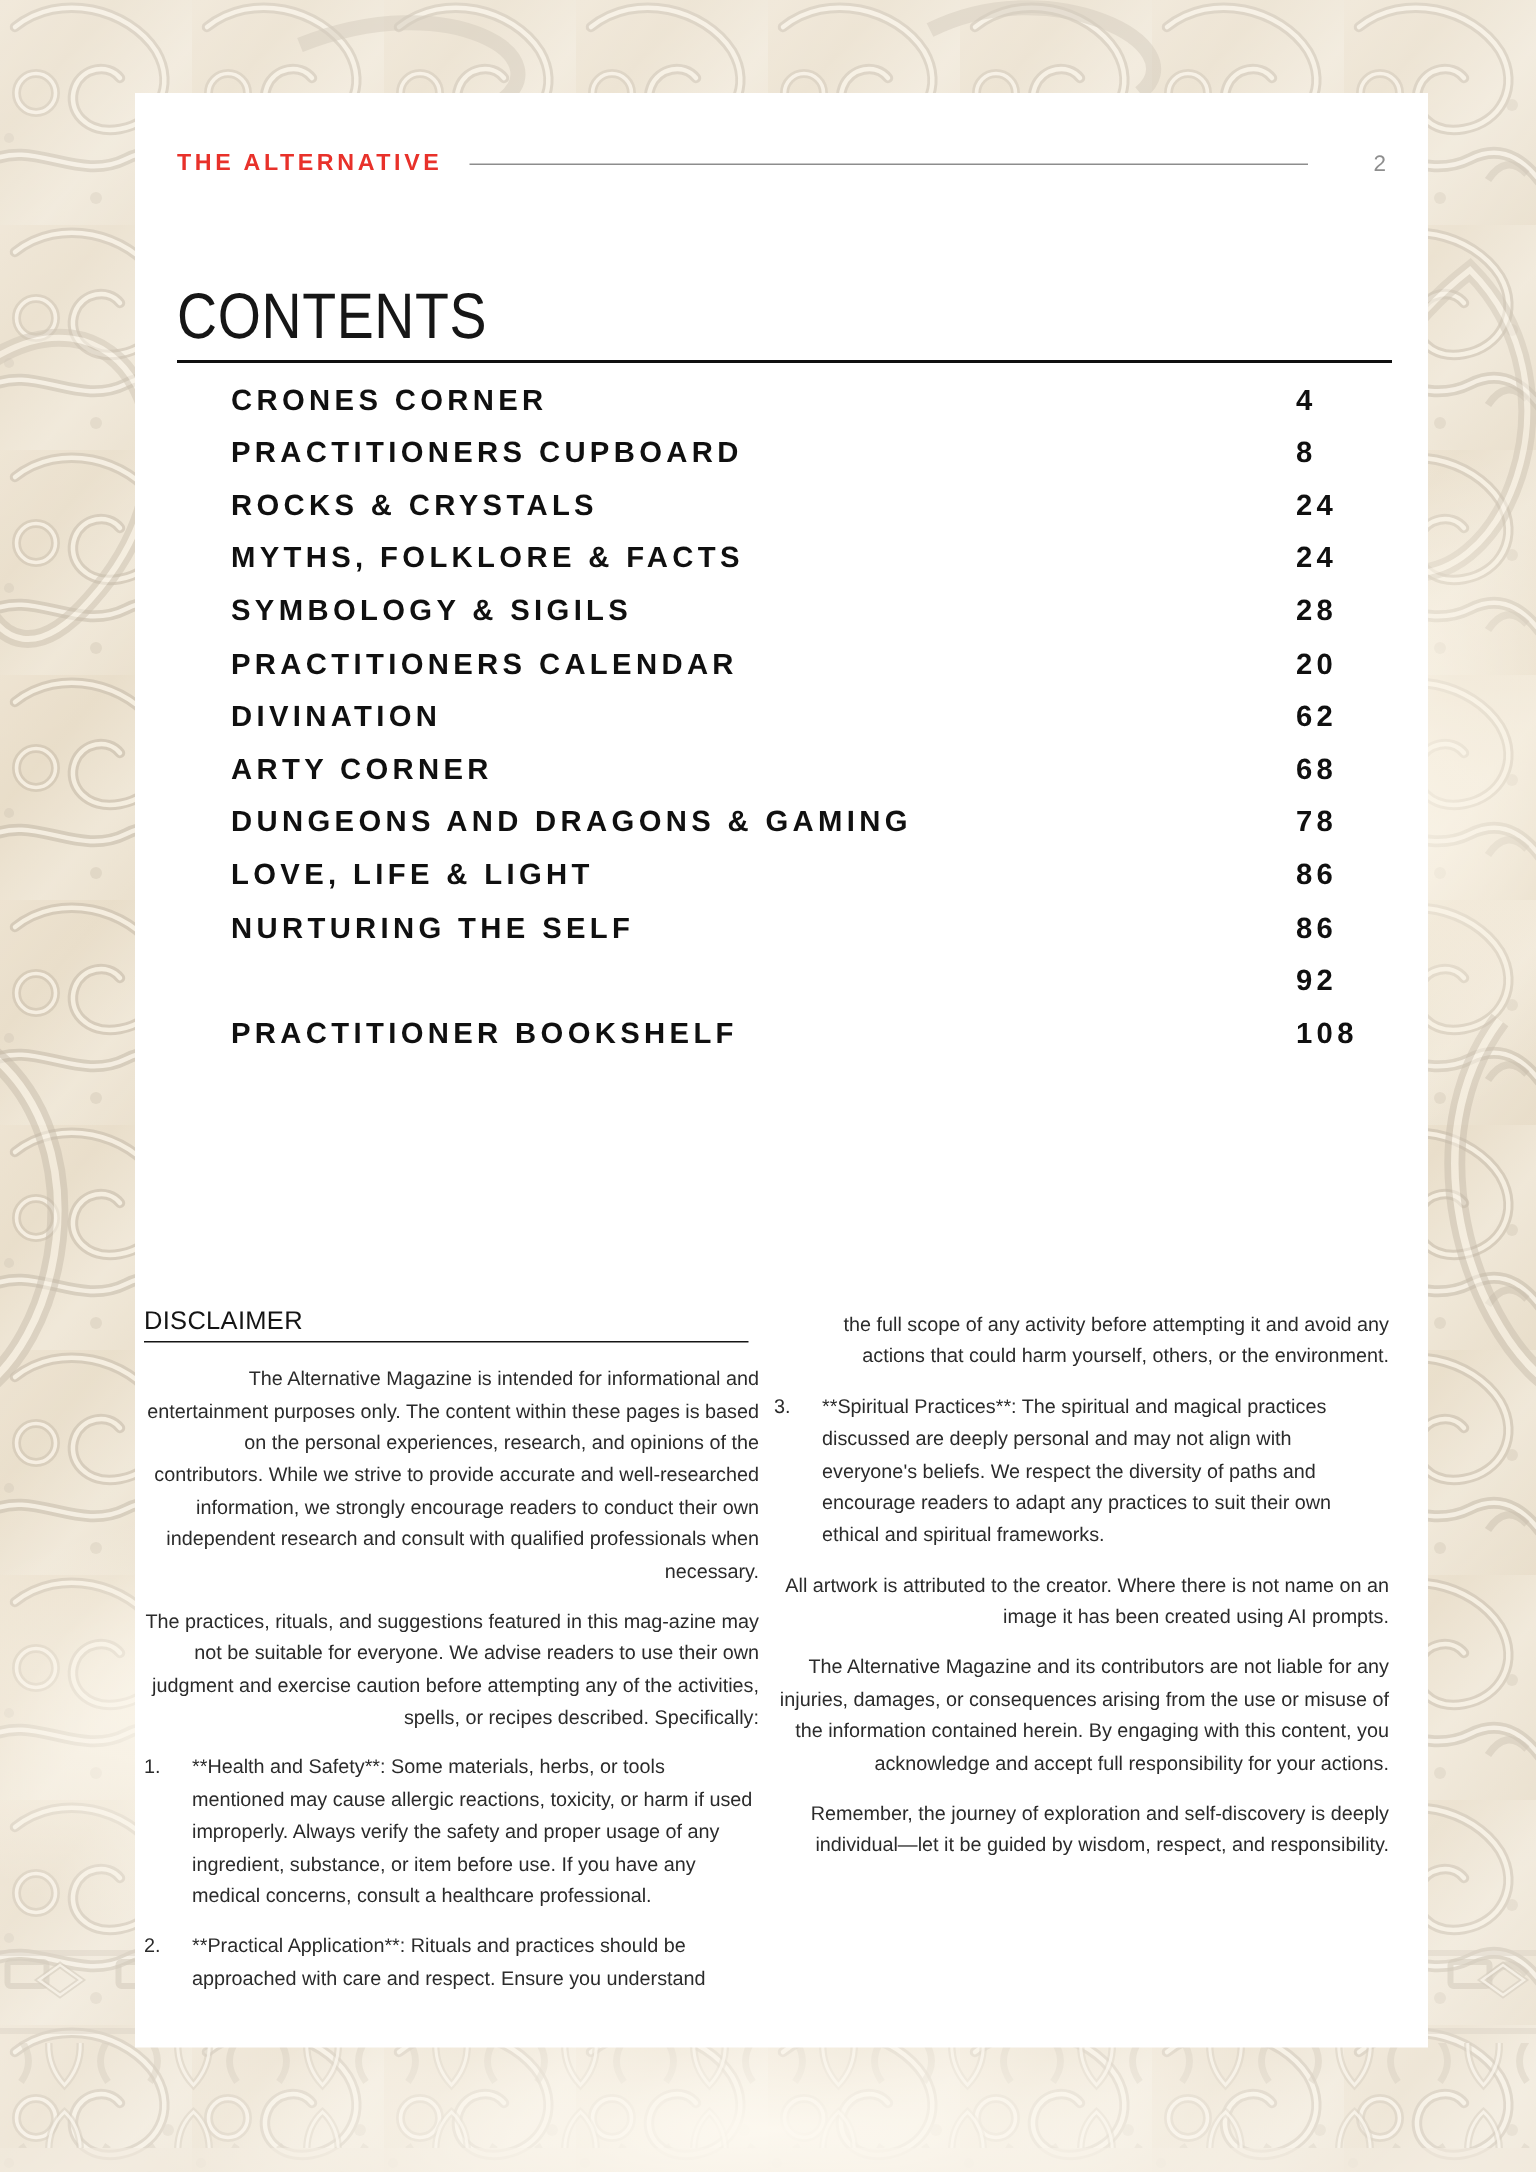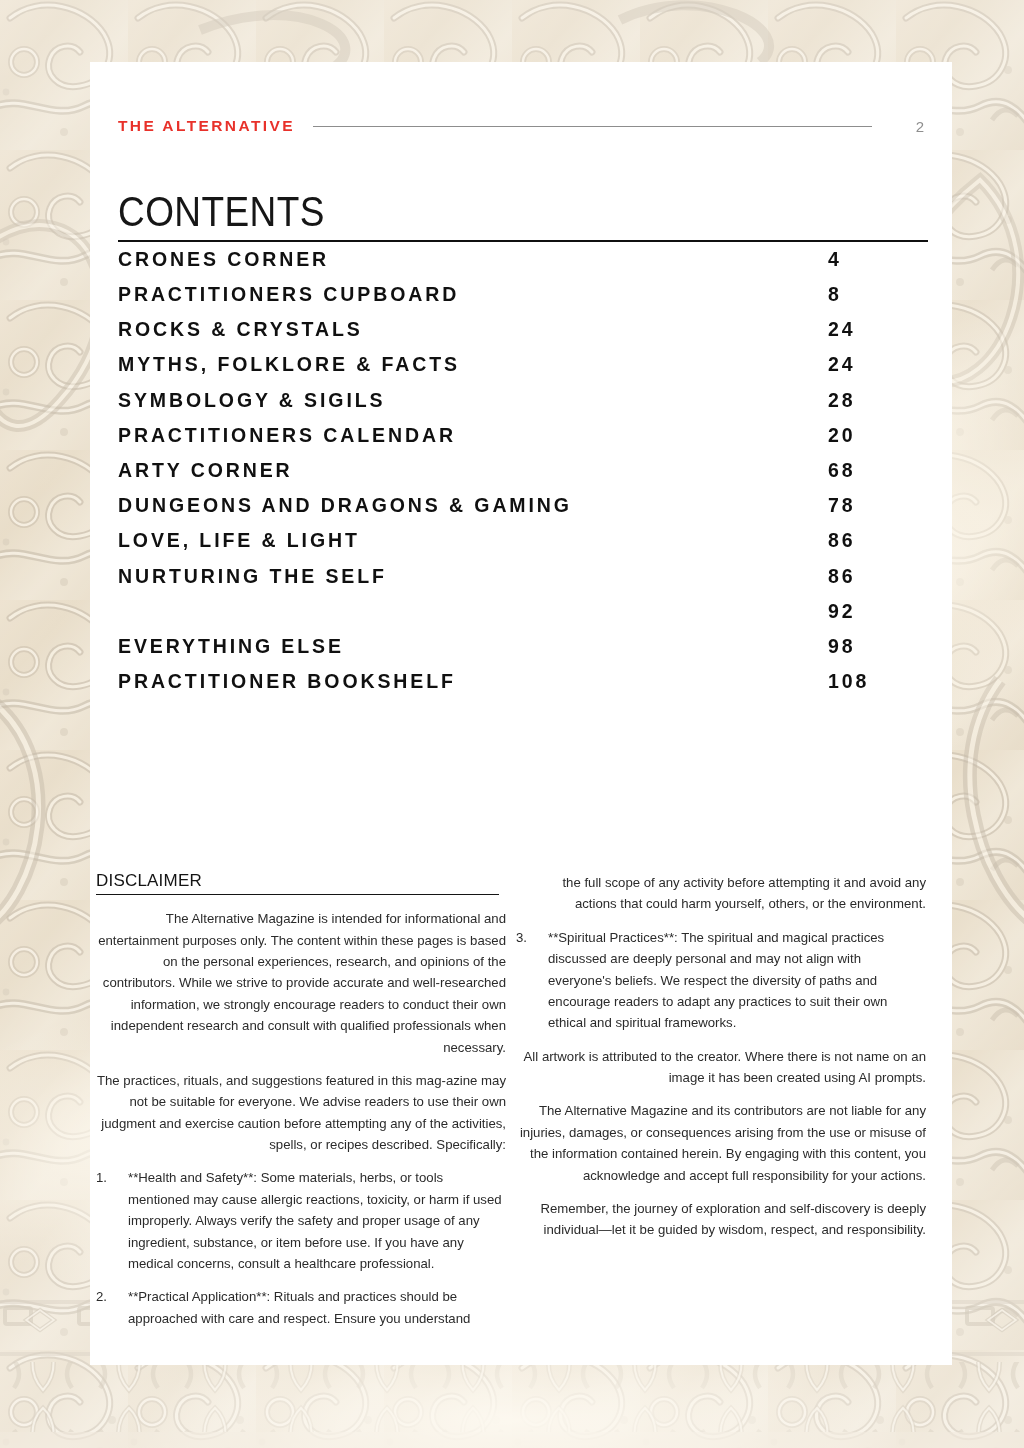--- a/index.html
+++ b/index.html
@@ -52,21 +52,20 @@
   
   .masthead {
     position: absolute;
     left: 28px;
     top: 34px;
     right: 28px;
     height: 26px;
     display: flex;
     align-items: center;
     gap: 18px;
-    margin-top: 17px;
   }
   .masthead-title {
     color: #e8312a;
     font-size: 15.5px;
     font-weight: 700;
     letter-spacing: 2.4px;
     white-space: nowrap;
     line-height: 1;
   }
   .masthead-rule {
@@ -112,22 +111,23 @@
 
   
   .toc {
     position: absolute;
     left: 28px;
     top: 180px;
     width: 810px;
   }
   .toc-row {
     display: flex;
-    align-items: center;
+    align-items: flex-end;
     height: 35.2px;
+    margin-left: 36px;
   }
   .toc-title {
     font-size: 19.5px;
     font-weight: 700;
     letter-spacing: 2.9px;
     color: #101010;
     white-space: nowrap;
     line-height: 1;
   }
   .toc-page {
@@ -315,41 +315,41 @@
       </div>
       <div class="toc-row">
         <span class="toc-title">SYMBOLOGY &amp; SIGILS</span>
         <span class="toc-page">28</span>
       </div>
       <div class="toc-row">
         <span class="toc-title">PRACTITIONERS CALENDAR</span>
         <span class="toc-page">20</span>
       </div>
       <div class="toc-row">
+        <span class="toc-title">DIVINATION</span>
+        <span class="toc-page">62</span>
+      </div>
+      <div class="toc-row">
         <span class="toc-title">ARTY CORNER</span>
         <span class="toc-page">68</span>
       </div>
       <div class="toc-row">
         <span class="toc-title">DUNGEONS AND DRAGONS &amp; GAMING</span>
         <span class="toc-page">78</span>
       </div>
       <div class="toc-row">
         <span class="toc-title">LOVE, LIFE &amp; LIGHT</span>
         <span class="toc-page">86</span>
       </div>
       <div class="toc-row">
         <span class="toc-title">NURTURING THE SELF</span>
         <span class="toc-page">86</span>
       </div>
       <div class="toc-row">
         <span class="toc-page">92</span>
-      </div>
-      <div class="toc-row">
-        <span class="toc-title">EVERYTHING ELSE</span>
-        <span class="toc-page">98</span>
       </div>
       <div class="toc-row">
         <span class="toc-title">PRACTITIONER BOOKSHELF</span>
         <span class="toc-page">108</span>
       </div>
     </div>
 
   <div class="disclaimer">
 
     <div class="col col-left">

